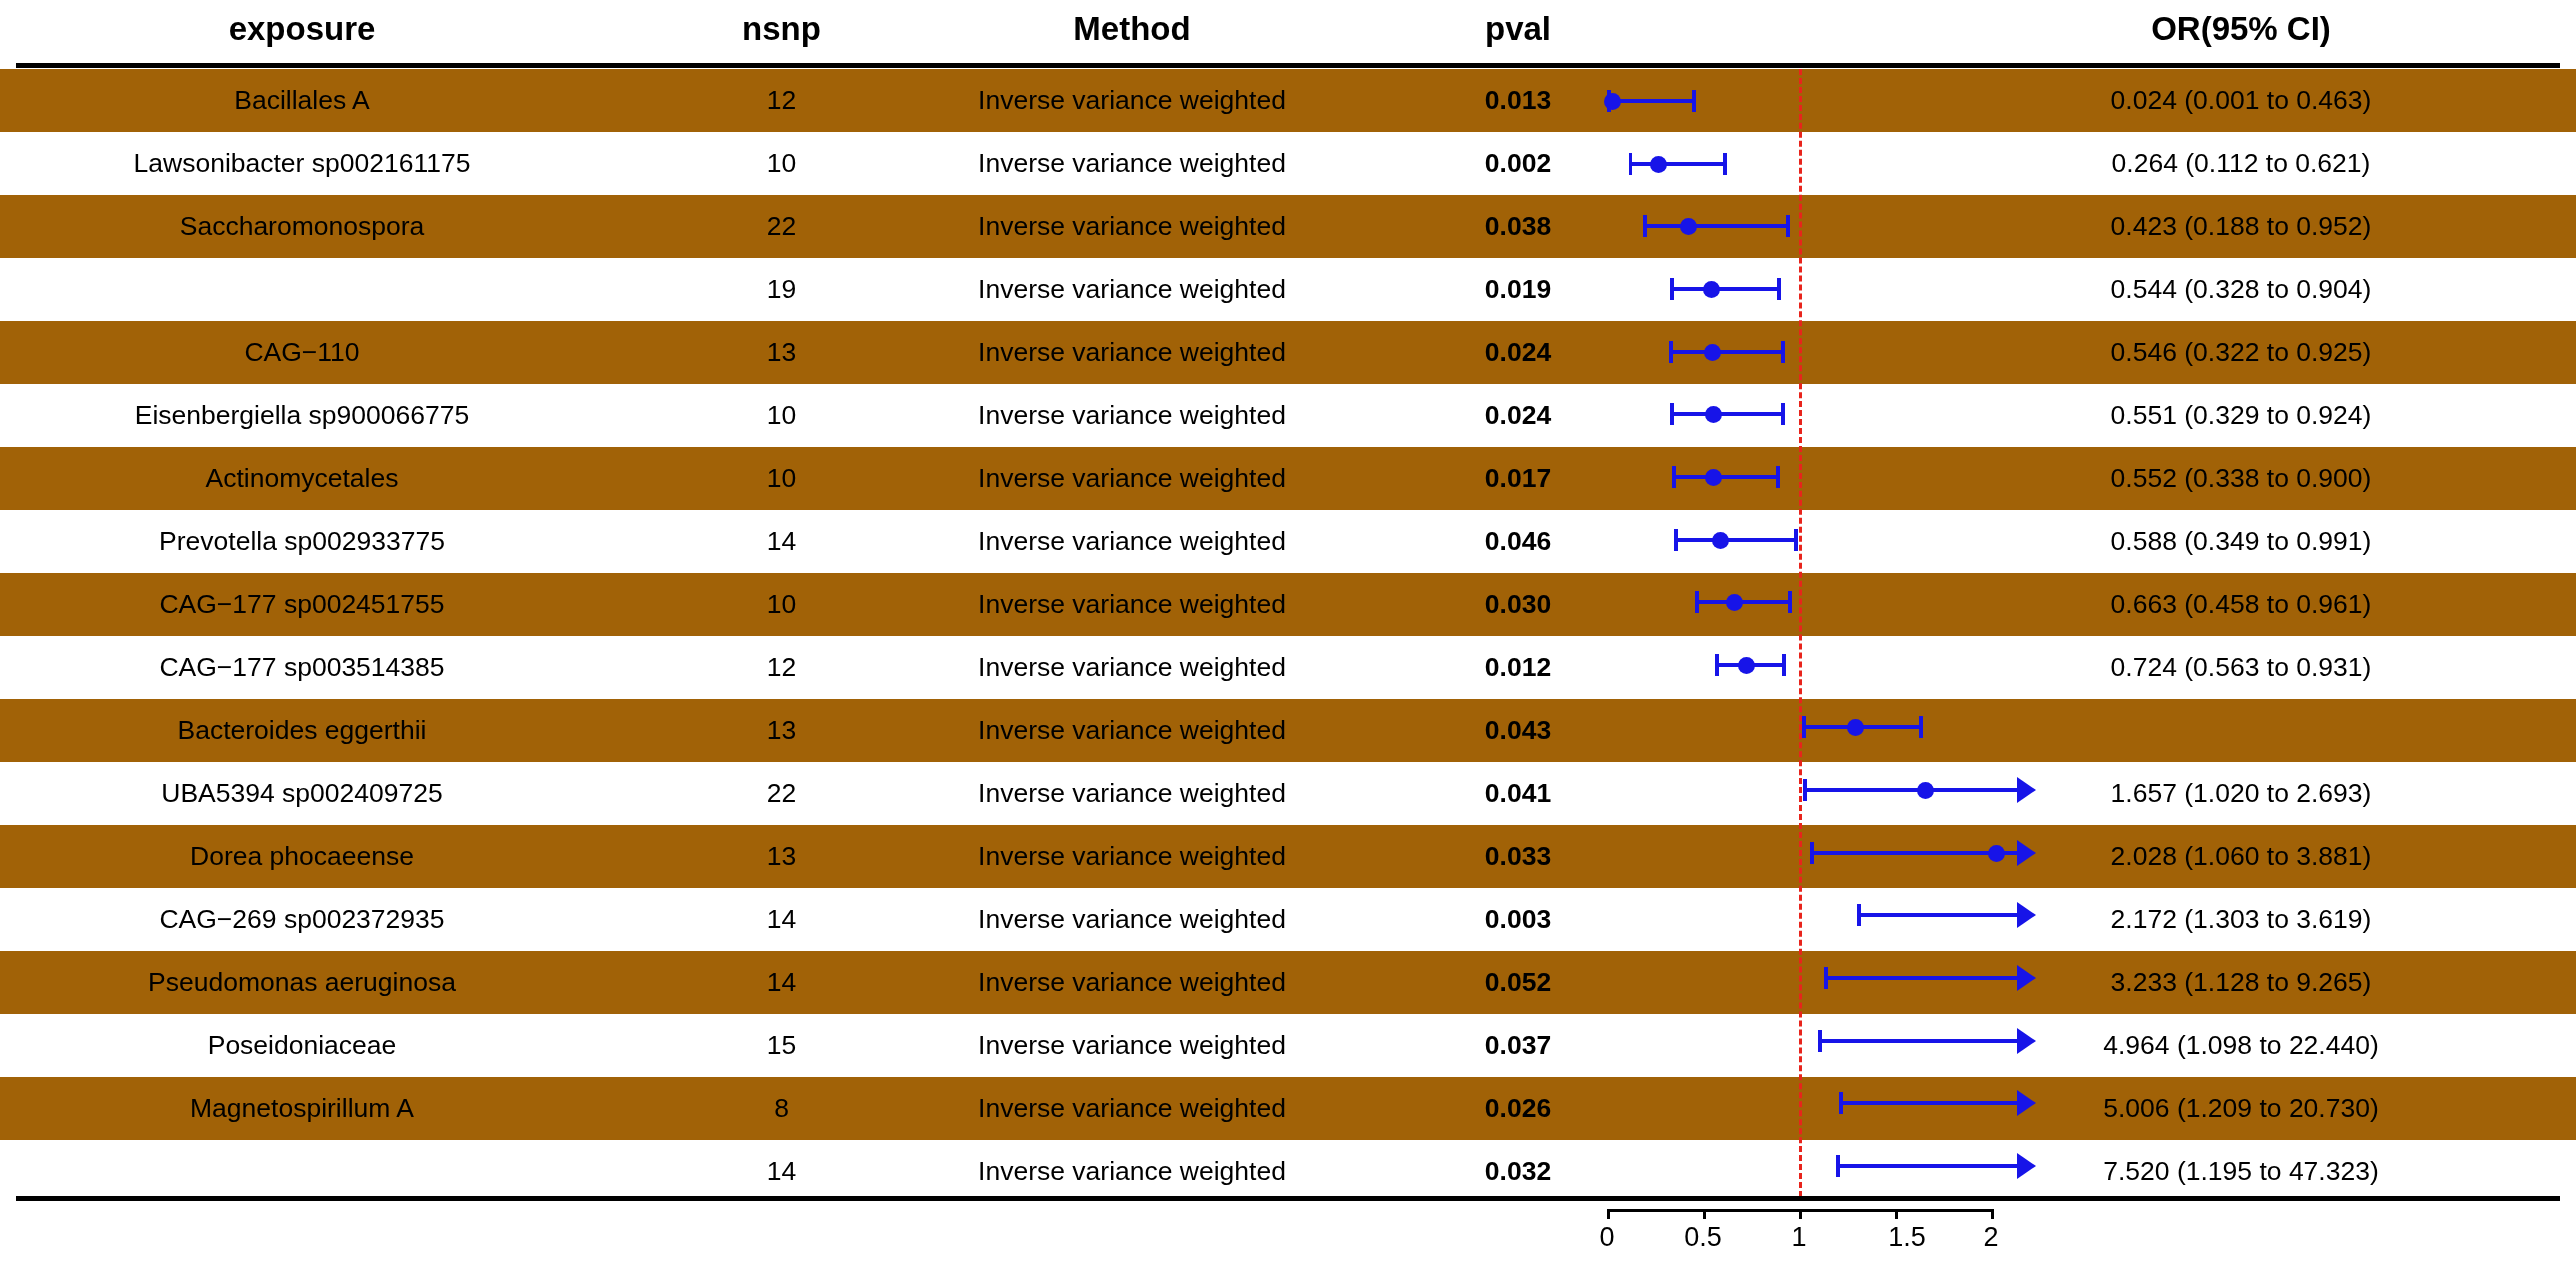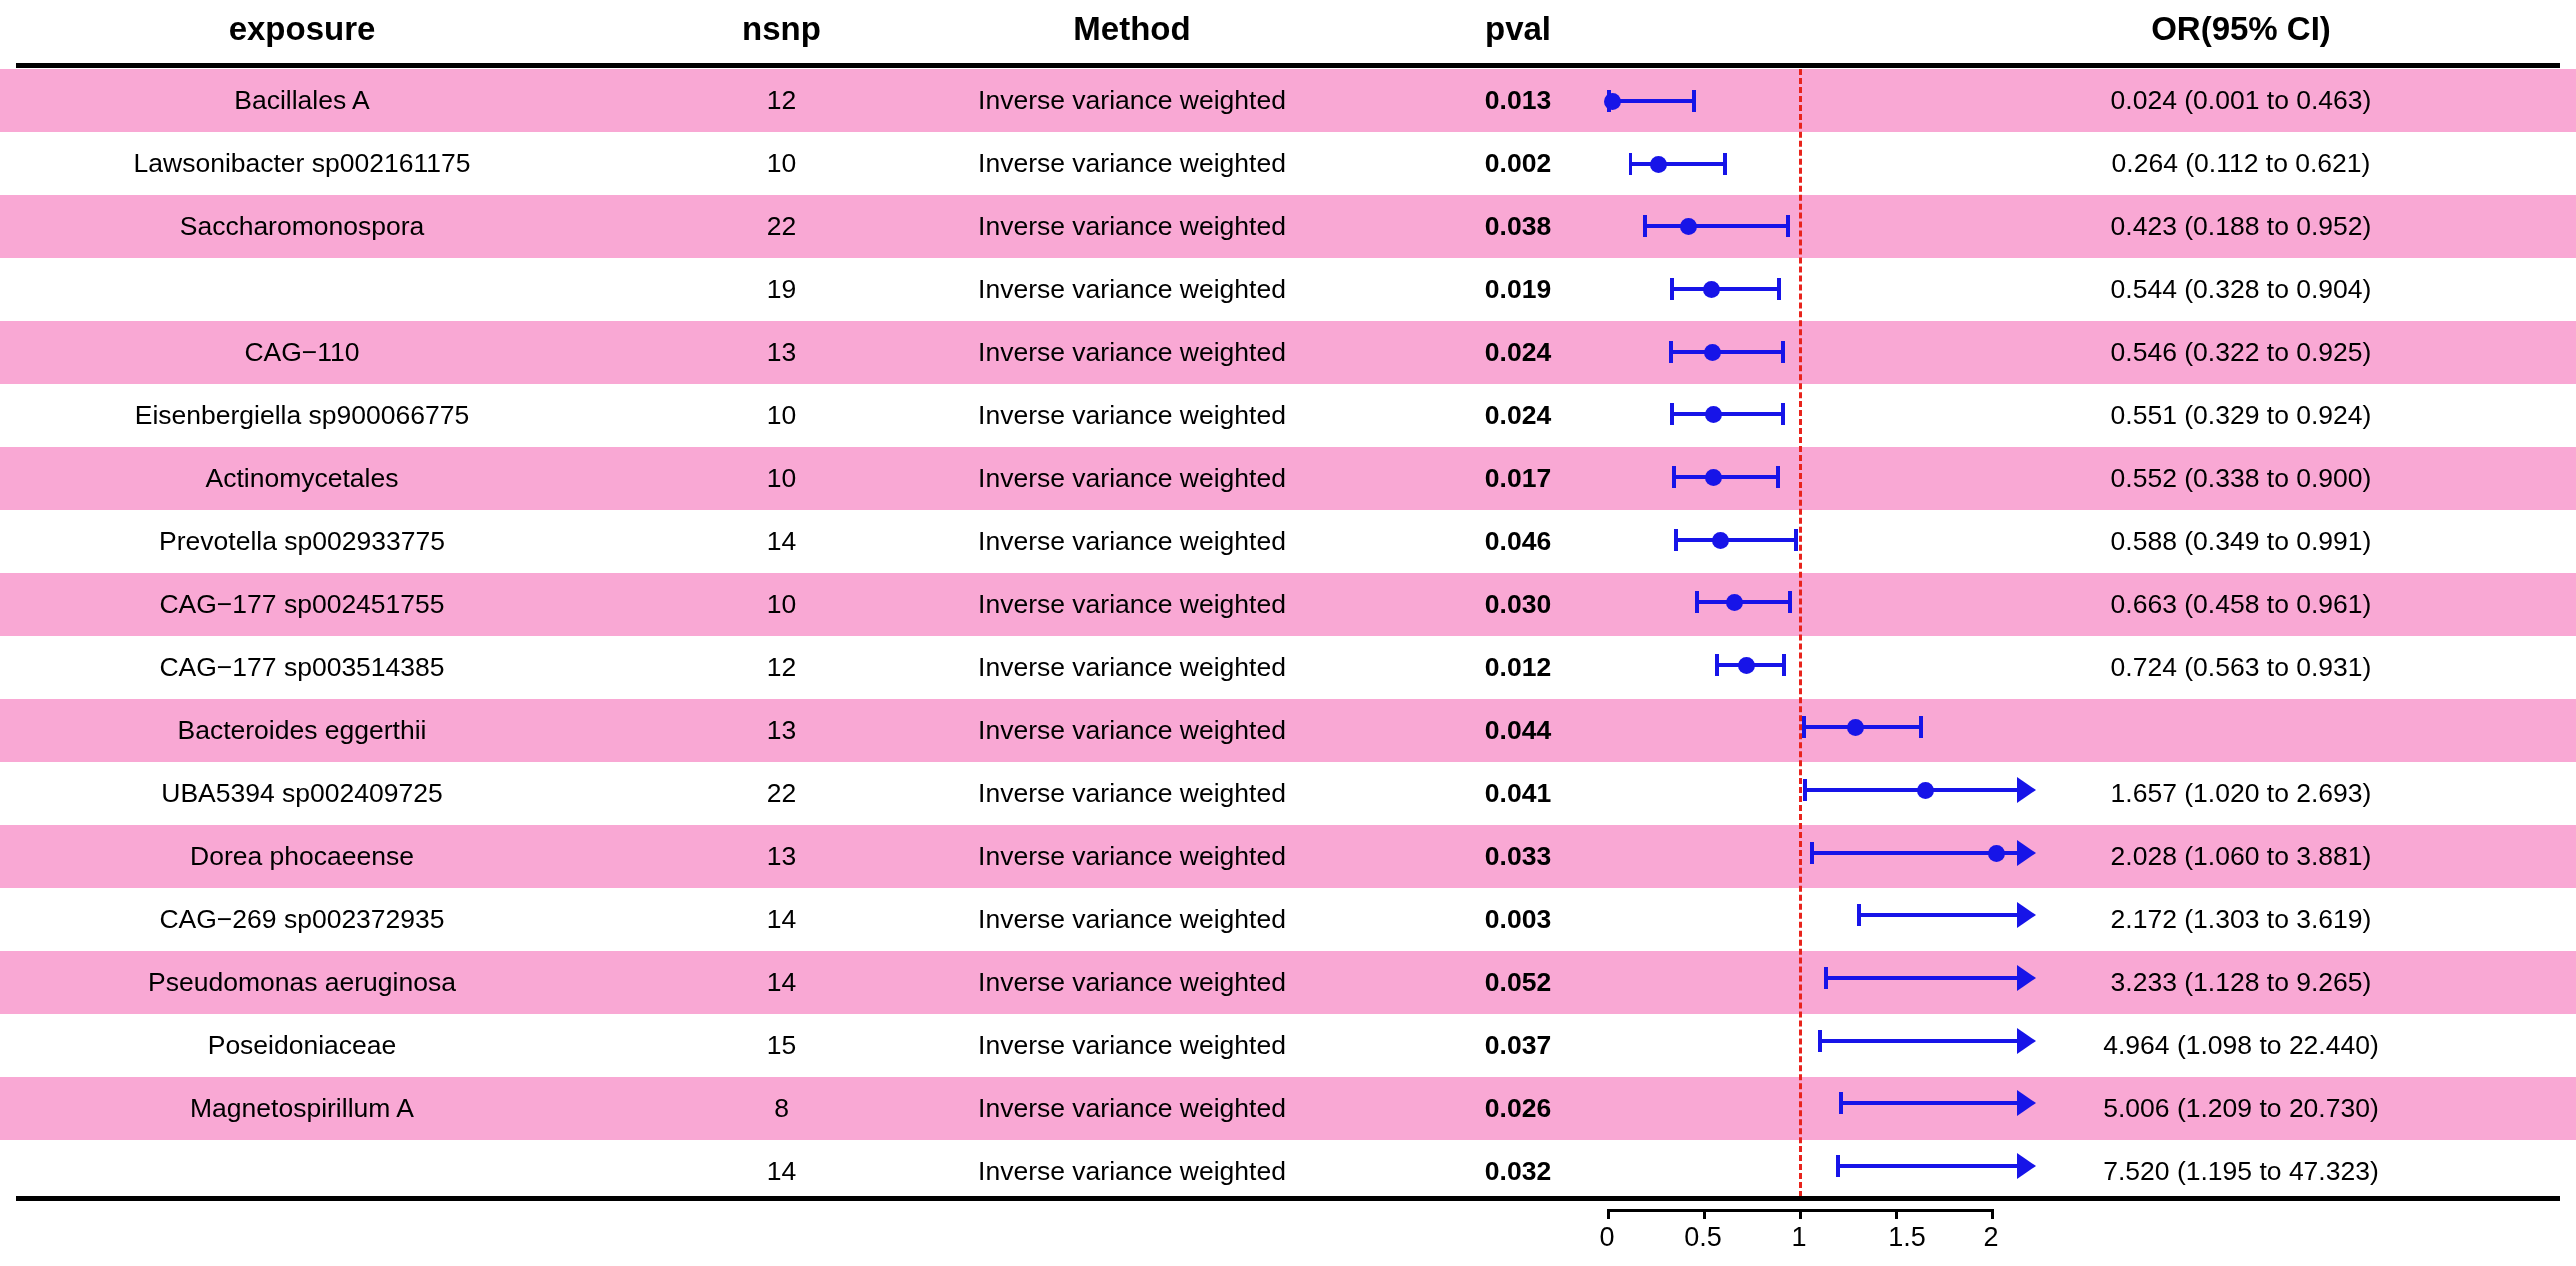--- a/index.html
+++ b/index.html
@@ -53,21 +53,21 @@
     position: absolute;
     left: 0;
     top: 69px;
     width: 2576px;
   }
   .row {
     position: relative;
     height: 63px;
     width: 2576px;
   }
-  .row.alt { background: #f9a8d4; }
+  .row.alt { background: #a16207; }
   .cell {
     position: absolute;
     top: 0;
     height: 63px;
     line-height: 63px;
     font-size: 26.5px;
     text-align: center;
     white-space: nowrap;
     overflow: hidden;
   }
@@ -244,21 +244,21 @@
         <div class="cell col-exposure">CAG−177 sp003514385</div>
         <div class="cell col-nsnp">12</div>
         <div class="cell col-method">Inverse variance weighted</div>
         <div class="cell col-pval bold">0.012</div>
         <div class="cell col-or">0.724 (0.563 to 0.931)</div>
       </div>
       <div class="row alt">
         <div class="cell col-exposure">Bacteroides eggerthii</div>
         <div class="cell col-nsnp">13</div>
         <div class="cell col-method">Inverse variance weighted</div>
-        <div class="cell col-pval bold">0.044</div>
+        <div class="cell col-pval bold">0.043</div>
       </div>
       <div class="row">
         <div class="cell col-exposure">UBA5394 sp002409725</div>
         <div class="cell col-nsnp">22</div>
         <div class="cell col-method">Inverse variance weighted</div>
         <div class="cell col-pval bold">0.041</div>
         <div class="cell col-or">1.657 (1.020 to 2.693)</div>
       </div>
       <div class="row alt">
         <div class="cell col-exposure">Dorea phocaeense</div>

